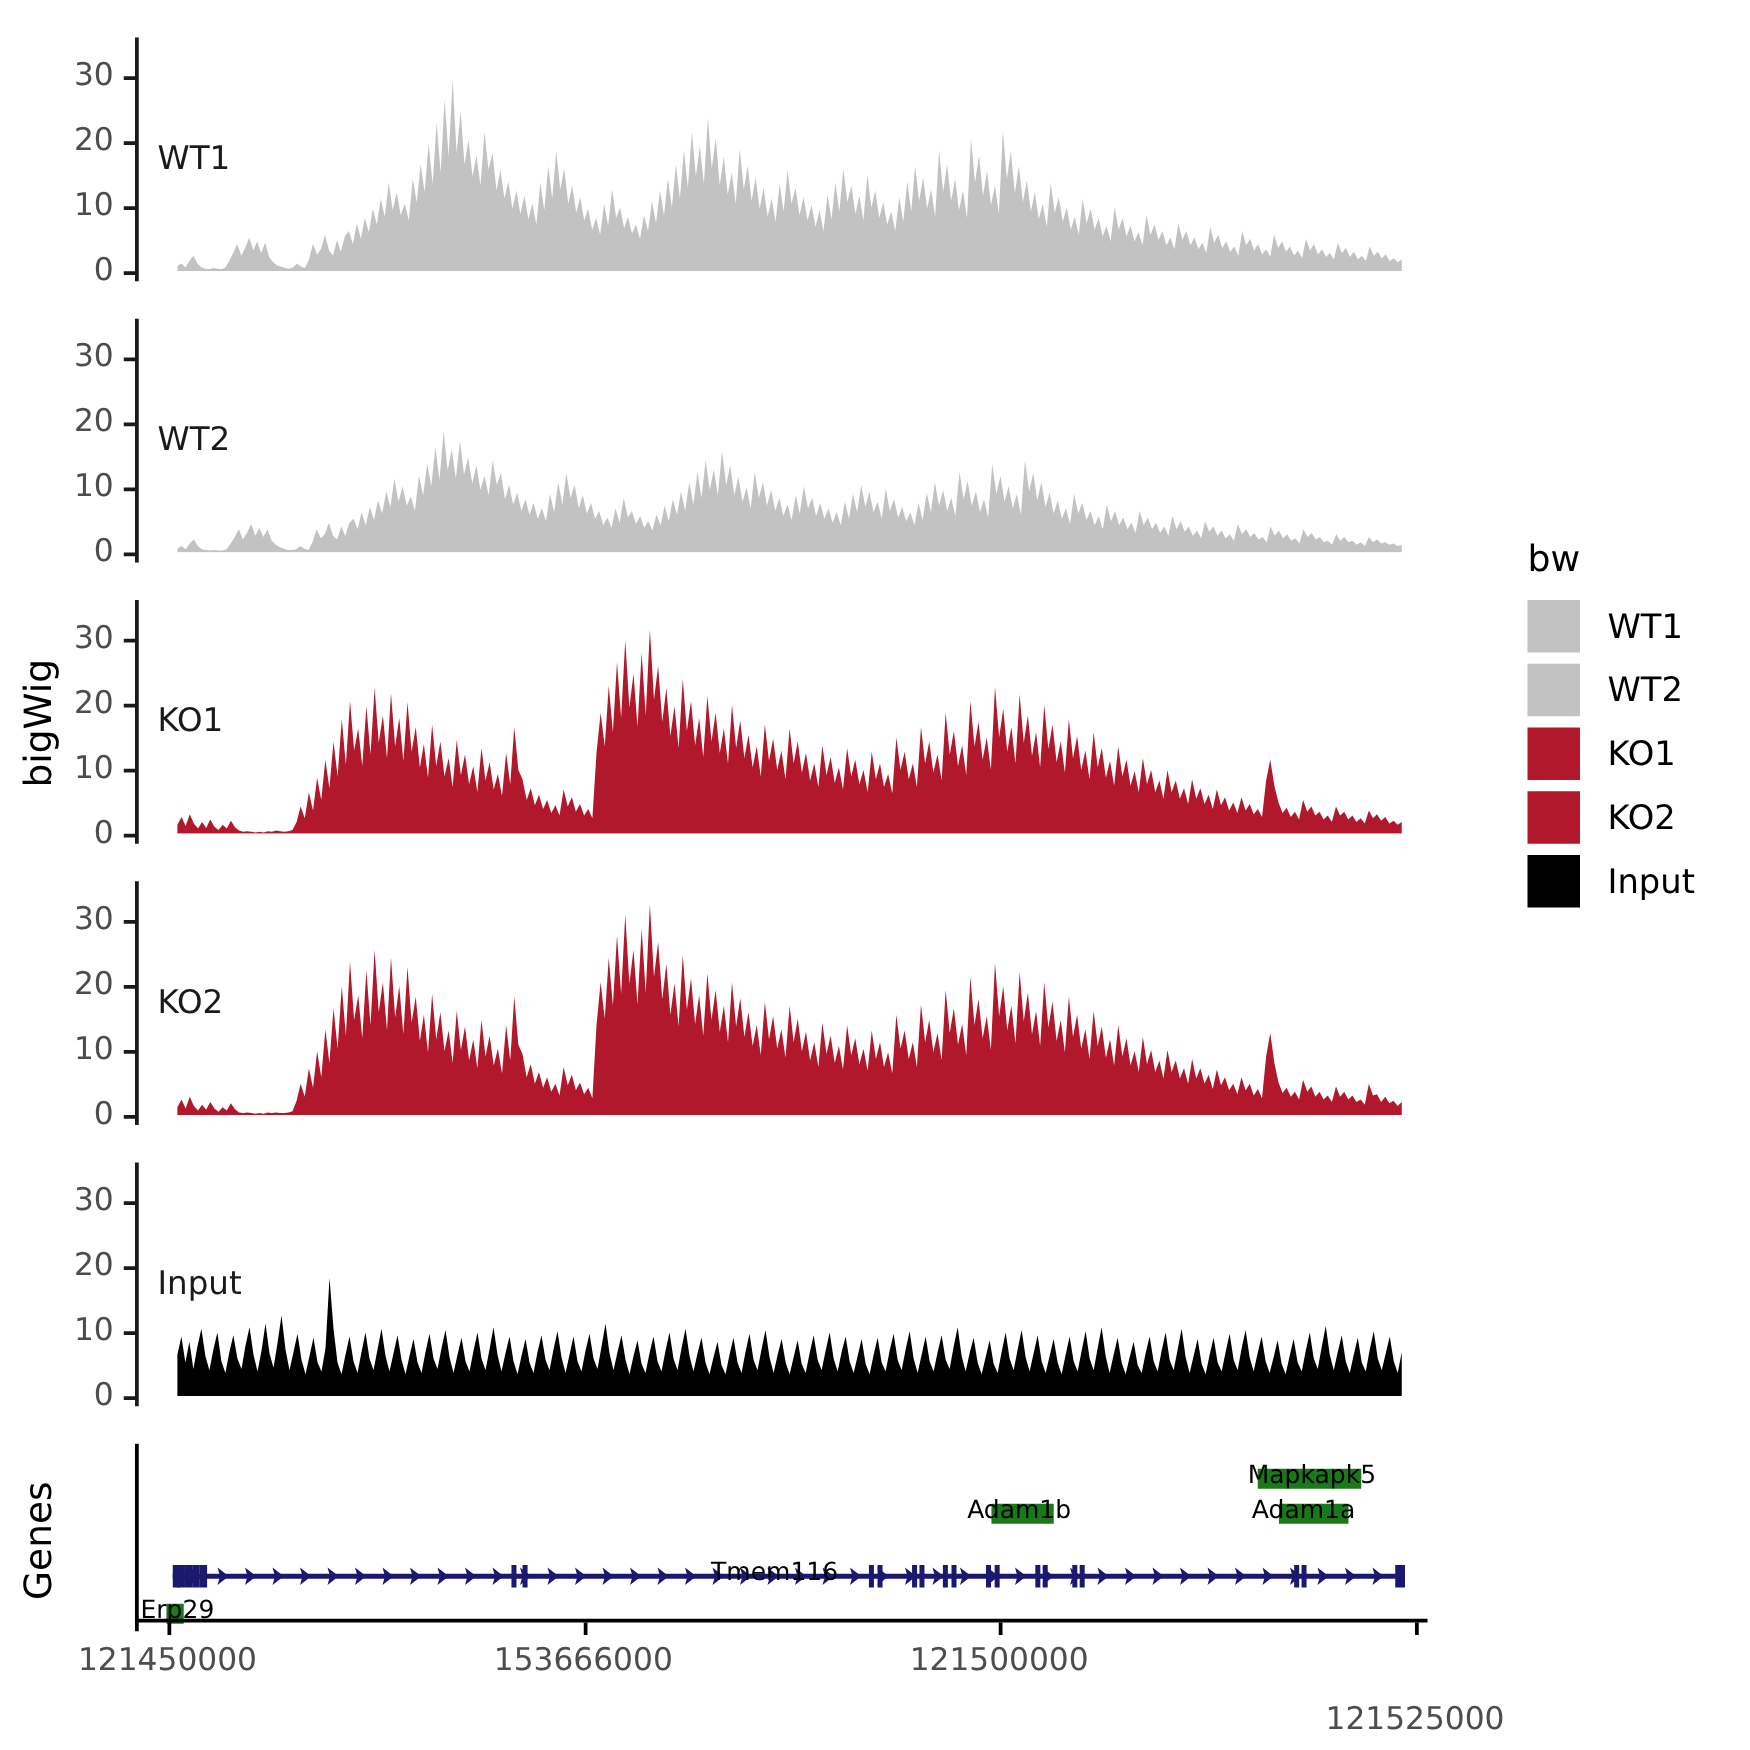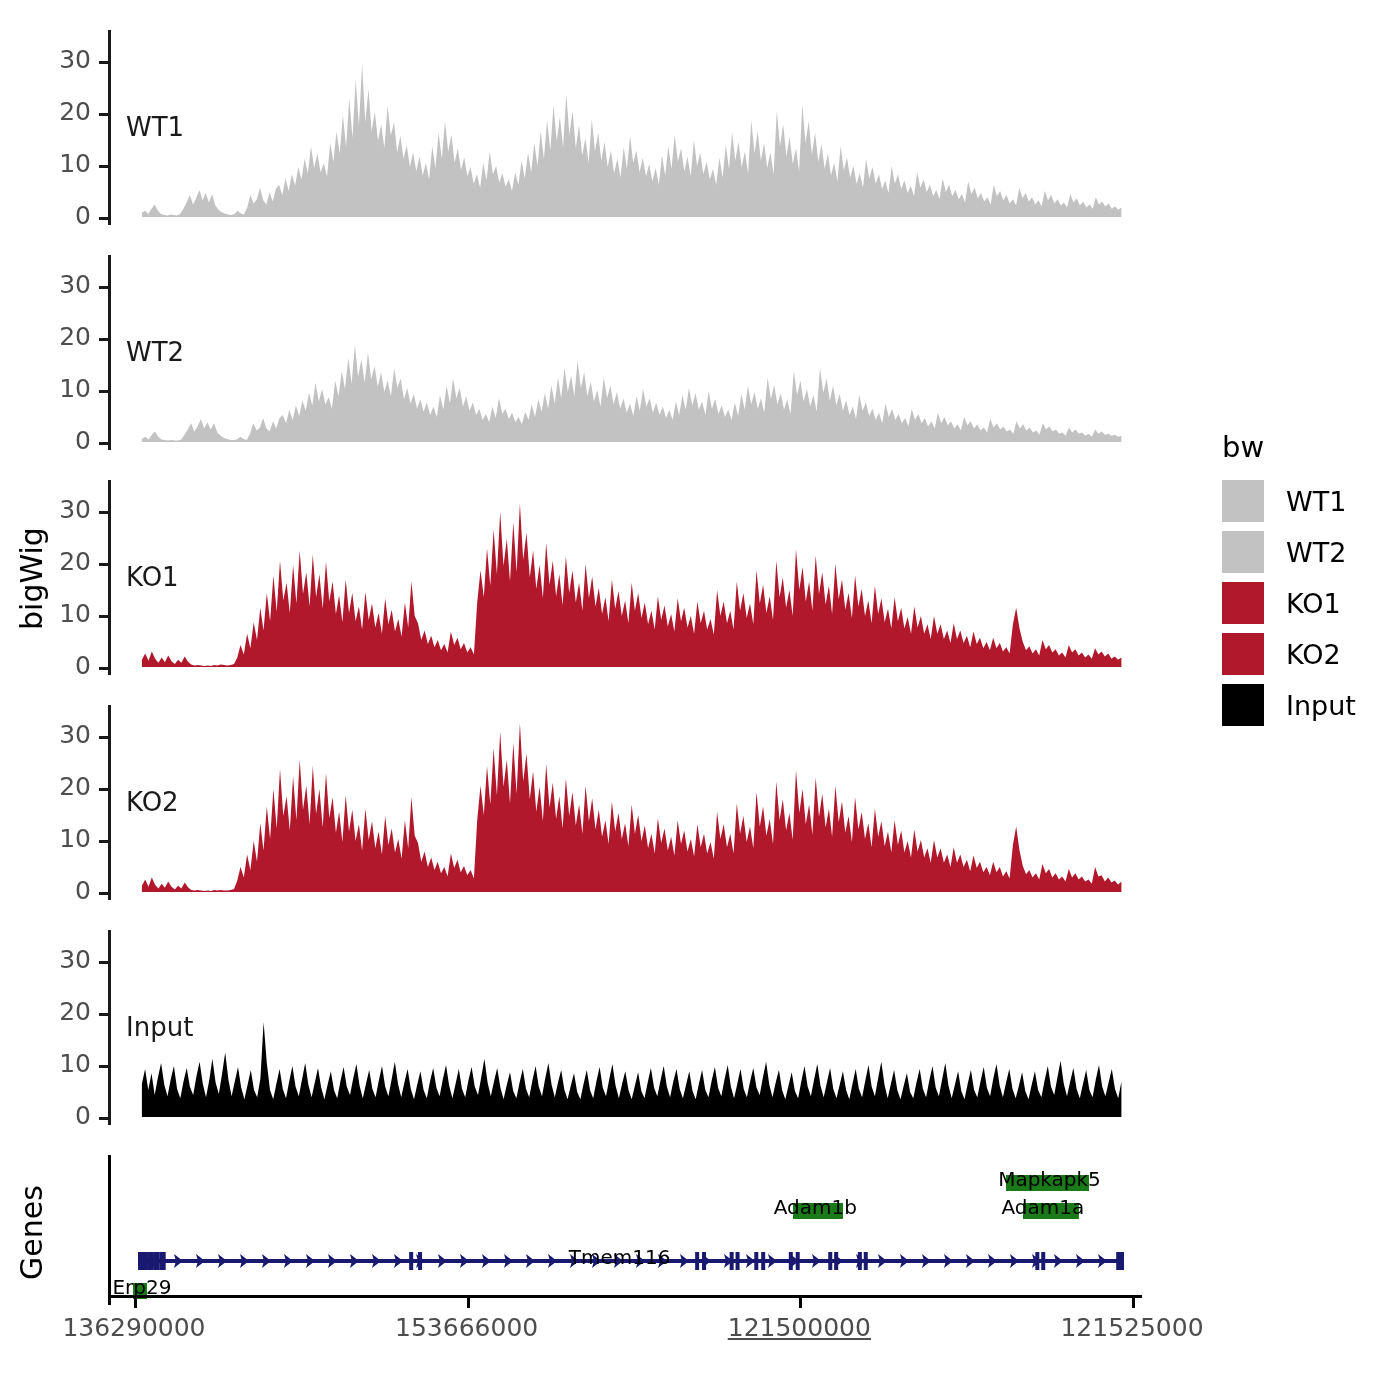--- a/index.html
+++ b/index.html
@@ -253,22 +253,22 @@
             <path d="M 16 3 L 6 11 L 16 19 L 13 11 Z" fill="#1a7a1a"></path>
             <path d="M 42 3 L 32 11 L 42 19 L 39 11 Z" fill="#1a7a1a"></path>
           </svg></div>
         <div class="gene-label" style="left: 1042.86px; top: 55px; transform: translateX(-50%);">Adam1a</div>
       </div>
   </div>
 
   <div id="xaxis">
       <div class="xaxis-line" style="left: 110px; top: 1295px; width: 1032px;"></div>
       <div class="xtick" style="left: 133.953px; top: 1298px;"></div>
-      <div class="xticklab" style="left: 13.9535px; top: 1313px; width: 240px;">136290000</div>
+      <div class="xticklab" style="left: 13.9535px; top: 1313px; width: 240px;">121450000</div>
       <div class="xtick" style="left: 466.641px; top: 1298px;"></div>
       <div class="xticklab" style="left: 346.641px; top: 1313px; width: 240px;">153666000</div>
       <div class="xtick" style="left: 799.328px; top: 1298px;"></div>
-      <div class="xticklab" style="left: 679.328px; top: 1313px; width: 240px; text-decoration: underline;">121500000</div>
+      <div class="xticklab" style="left: 679.328px; top: 1313px; width: 240px;">121500000</div>
       <div class="xtick" style="left: 1132.02px; top: 1298px;"></div>
-      <div class="xticklab" style="left: 1012.02px; top: 1313px; width: 240px;">121525000</div>
+      <div class="xticklab" style="left: 1012.02px; top: 1360px; width: 240px;">121525000</div>
     </div>
 
 </div>
 
 </body></html>

